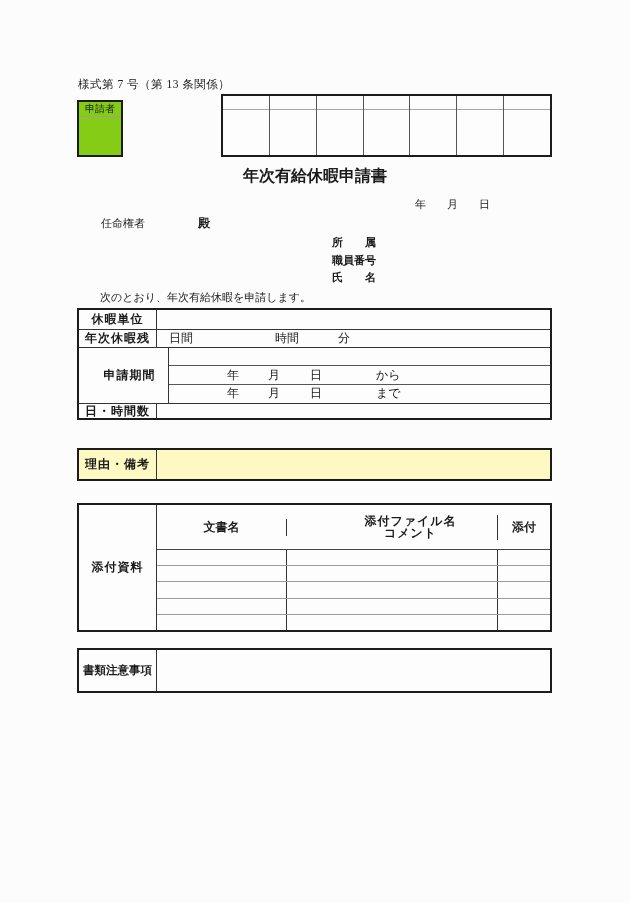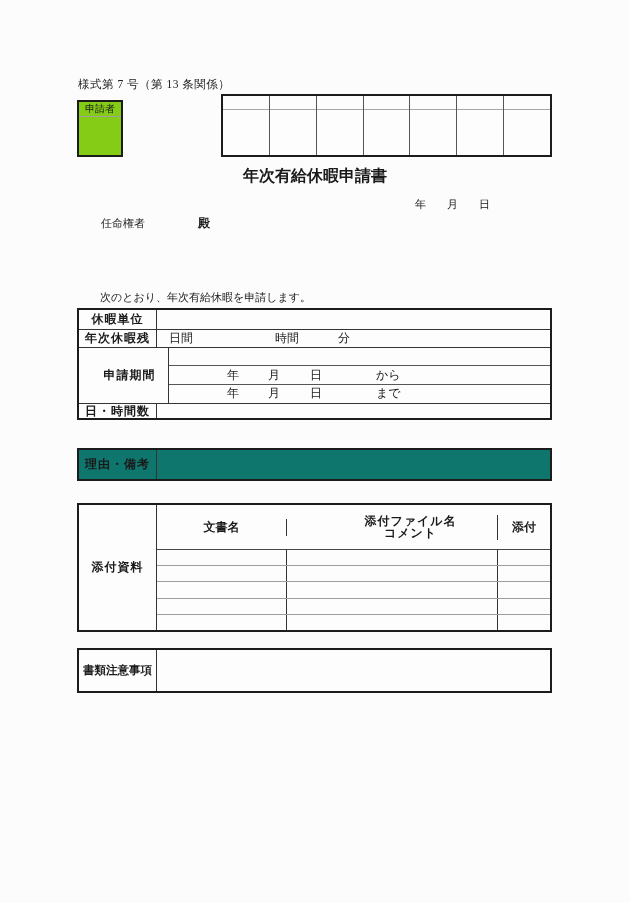--- a/index.html
+++ b/index.html
@@ -66,21 +66,21 @@
   .mt-subrow { display:flex; align-items:center; }
   .mt-subrow.sub-a { height:17px; }
   .mt-subrow.sub-b { height:19px; border-top:1px solid #565656; }
   .mt-subrow.sub-c { height:18px; border-top:1px solid #565656; }
   .ml27 { margin-left:12px; } .ml38 { margin-left:38px;padding-left:44px; } .ml39 { margin-left:39px; }
   .ml58 { margin-left:58px; } .ml29 { margin-left:29px; } .ml30 { margin-left:30px; } .ml54 { margin-left:54px; }
 
   
   .reason-box {
     position:absolute; left:77px; top:448px; width:475px; height:33px;
-    border:2px solid #1c1c1c; display:flex; background:#0f766e; font-size:12px;
+    border:2px solid #1c1c1c; display:flex; background:#fef9c3; font-size:12px;
   }
   .side-label {
     width:78px; flex:0 0 78px; border-right:1px solid #343434;
     display:flex; align-items:center; justify-content:center;
     font-weight:700; letter-spacing:1px; text-align:center;
   }
   .box-field { flex:1; }
 
   
   .attach-table {
@@ -152,20 +152,25 @@
   <div class="date-line">
     <span>年</span>
     <span>月</span>
     <span>日</span>
   </div>
 
   <div class="addressee">
     <span>任命権者</span><span class="honorific">殿</span>
   </div>
 
+  <div class="identity">
+    <div>所　　属</div>
+    <div>職員番号</div>
+    <div>氏　　名</div>
+  </div>
 
   <div class="declaration">次のとおり、年次有給休暇を申請します。</div>
 
   <div class="main-table">
     <div class="mt-row h19">
       <div class="mt-label">休暇単位</div>
       <div class="mt-content"></div>
     </div>
     <div class="mt-row h18">
       <div class="mt-label">年次休暇残</div>

